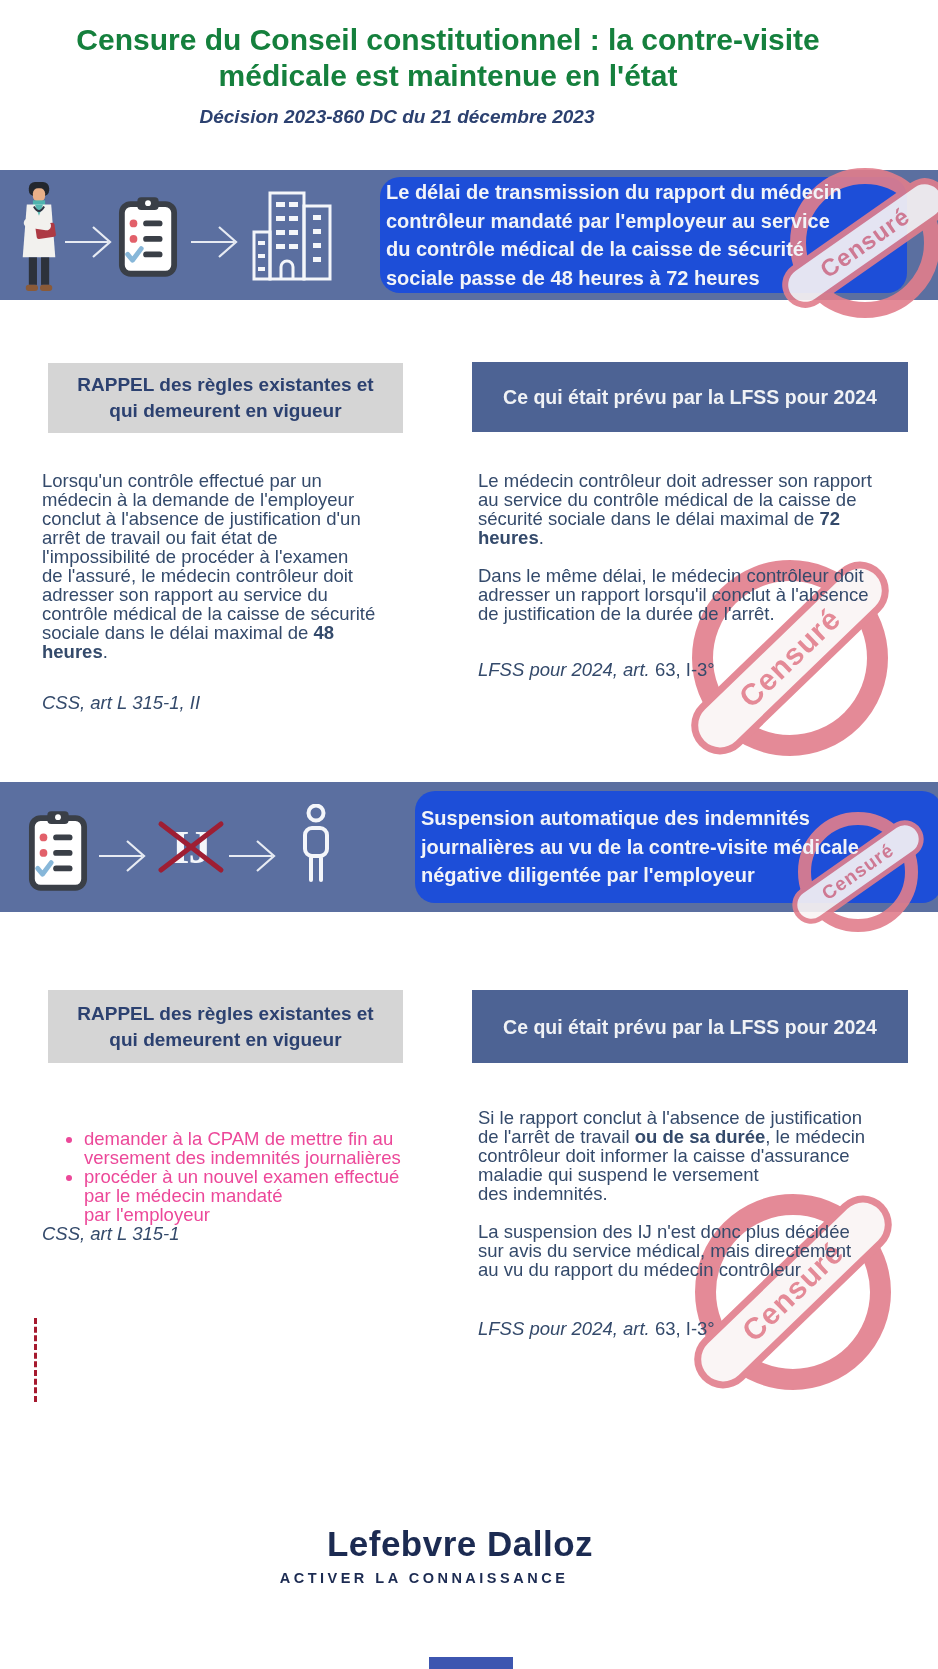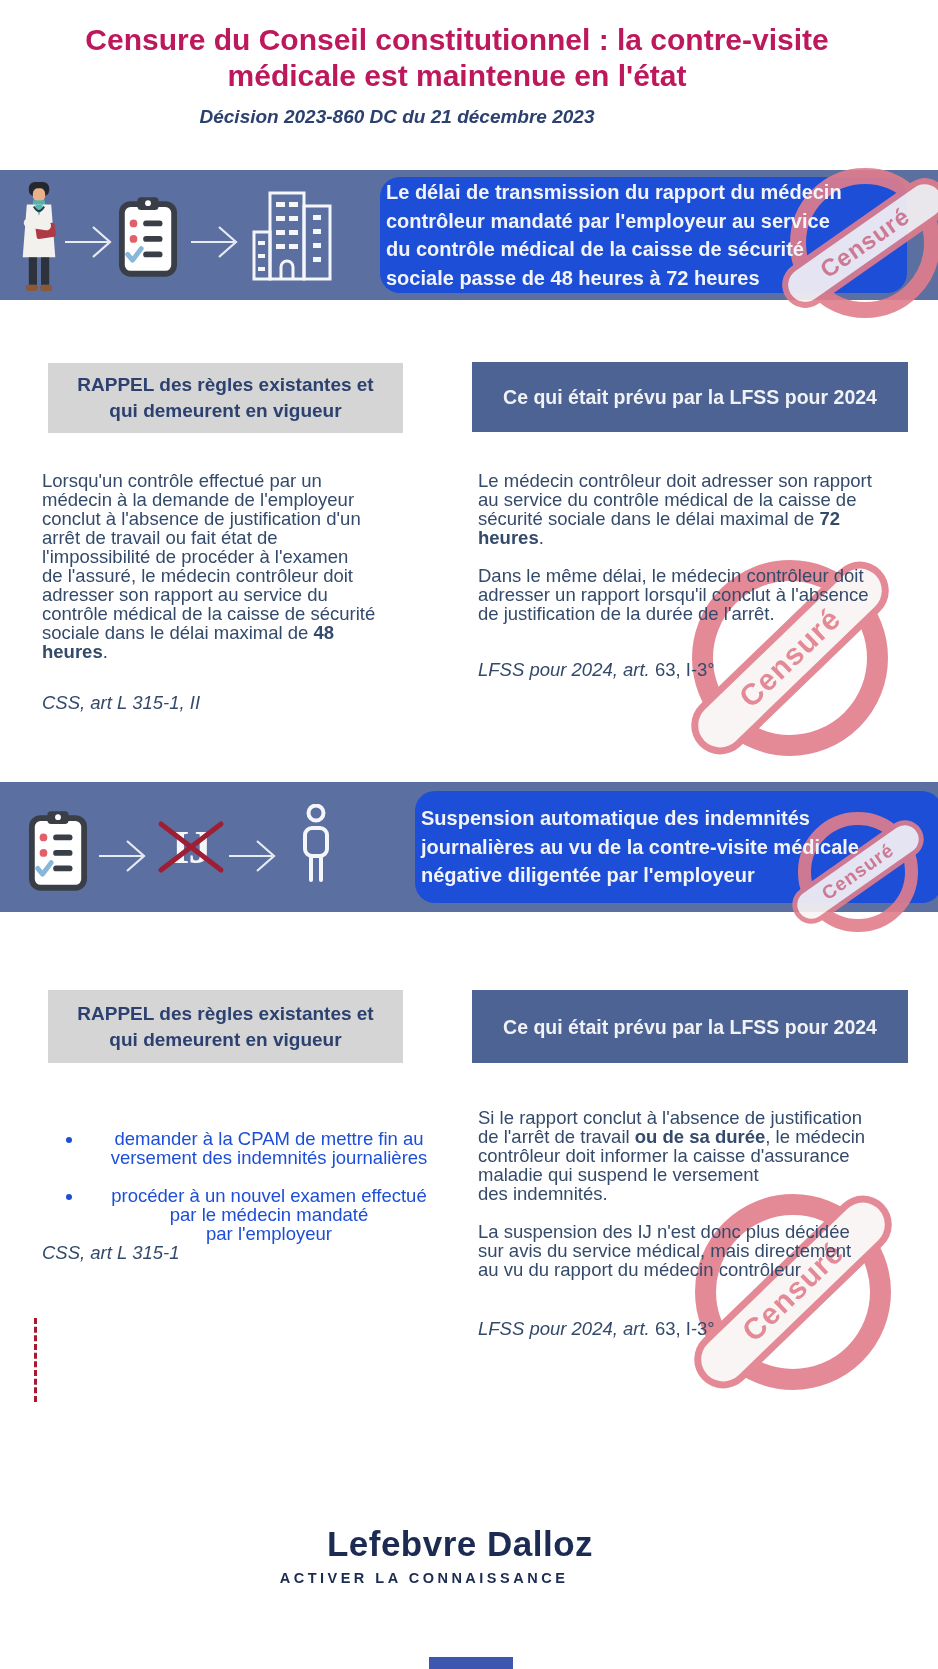--- a/index.html
+++ b/index.html
@@ -2,22 +2,22 @@
 <html><head>
 <meta charset="utf-8">
 <style>
   html,body{margin:0;padding:0;background:#ffffff;}
   #page{
     position:relative;width:938px;height:1669px;overflow:hidden;background:#ffffff;
     font-family:"Liberation Sans","DejaVu Sans",sans-serif;color:#344a6b;
   }
   .pre{white-space:pre-line;}
   
-  .title{position:absolute;top:22px;left:13px;width:888px;text-align:center;
-    font-size:30px;font-weight:bold;line-height:36px;color:#be185d;margin:0;}
+  .title{position:absolute;top:22px;left:4px;width:888px;text-align:center;
+    font-size:30px;font-weight:bold;line-height:36px;color:#15803d;margin:0;}
   .subtitle{position:absolute;top:106px;left:0;width:794px;text-align:center;
     font-size:19px;font-weight:bold;font-style:italic;color:#2c4170;}
   
   .banner{position:absolute;left:0;width:938px;background:#5b6fa0;}
   .banner1{top:170px;height:130px;}
   .banner2{top:782px;height:130px;}
   .panel{position:absolute;background:#1d4ed8;border-radius:20px;
     display:flex;align-items:center;padding:0 6px;box-sizing:border-box;}
   .panel p{margin:0;font-size:20px;font-weight:bold;line-height:28.5px;color:#f2f4f8;
     position:relative;z-index:5;}
@@ -47,22 +47,22 @@
   .cite .plain{font-style:normal;}
   .c-l1{left:42px;top:471px;width:410px;}
   .c-r1{left:478px;top:471px;width:452px;}
   .c-l2{left:42px;top:1108px;width:412px;}
   .c-r2{left:478px;top:1108px;width:452px;}
   .c-l1 .cite{margin-top:32px;}
   .c-r1 .cite{margin-top:37px;}
   .c-l2 .cite{}
   .c-r2 .cite{margin-top:40px;}
   ul.bullets{margin:21px 0 0 18px;padding-left:24px;list-style:disc;}
-  ul.bullets li{font-size:18.5px;line-height:19px;color:#1d4ed8;white-space:pre-line;text-align:center;}
-  ul.bullets li + li{margin-top:19px;}
+  ul.bullets li{font-size:18.5px;line-height:19px;color:#ec4899;white-space:pre-line;}
+  ul.bullets li + li{}
   
   .stamp{position:absolute;z-index:3;opacity:.9;}
   .stamp .ring{position:absolute;inset:0;border-radius:50%;border-style:solid;border-color:#e27e8c;}
   .stamp .band{position:absolute;left:50%;top:50%;background:#e27e8c;border-radius:999px;
     display:flex;align-items:center;justify-content:center;}
   .stamp .band-inner{background:#faf5f5;border-radius:999px;color:#e27e8c;font-weight:bold;
     display:flex;align-items:center;justify-content:center;width:100%;height:100%;
     letter-spacing:1px;}
   .stamp1{left:790px;top:168px;width:150px;height:150px;}
   .stamp1 .ring{border-width:16px;}

